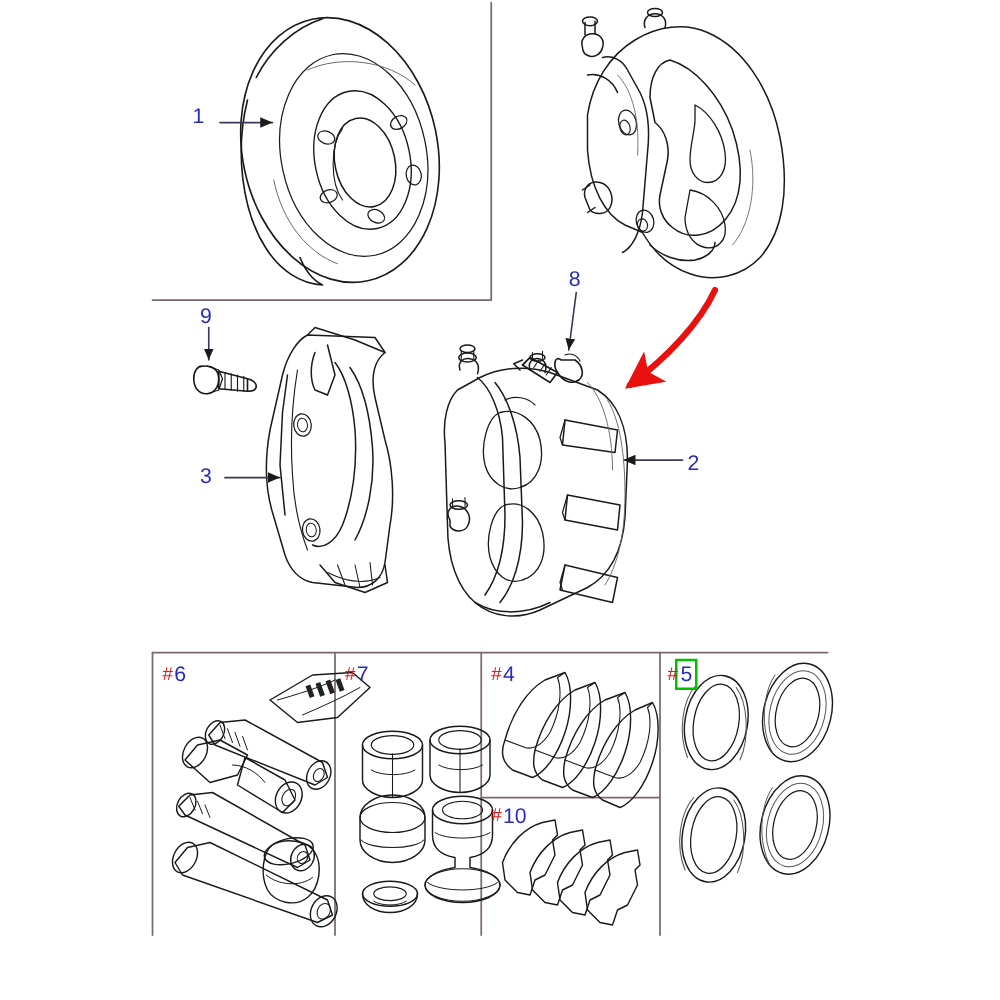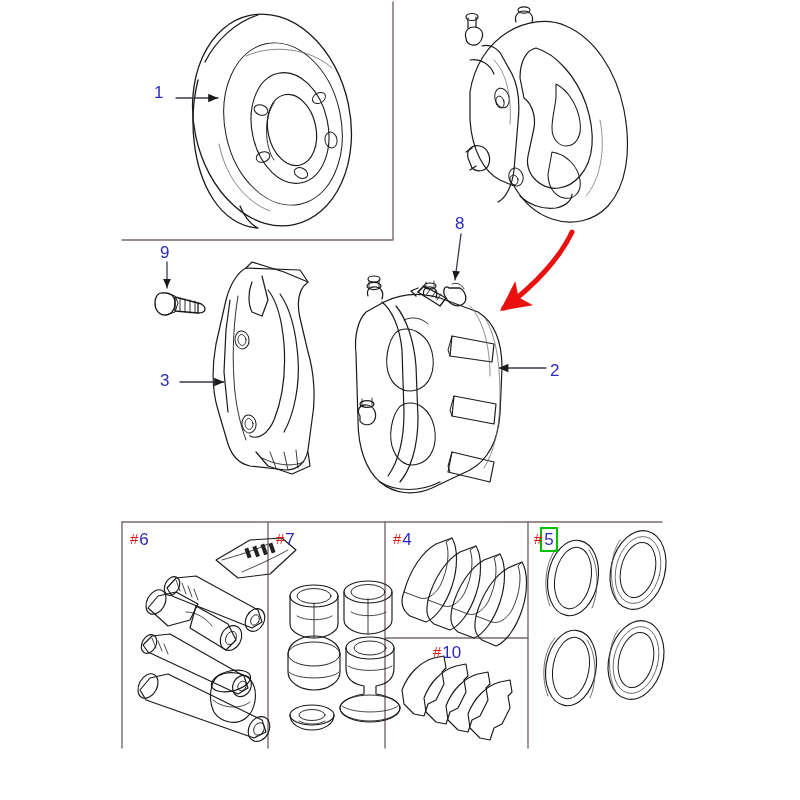--- a/index.html
+++ b/index.html
@@ -489,21 +489,21 @@
   </div>
 
   <div class="panel-label" style="left:276px; top:531px;">
     <span class="hash">#</span><span class="num">7</span>
   </div>
 
   <div class="panel-label" style="left:393px; top:531px;">
     <span class="hash">#</span><span class="num">4</span>
   </div>
 
-  <div class="panel-label" style="left:393px; top:644px;padding-left:40px;">
+  <div class="panel-label" style="left:393px; top:644px;">
     <span class="hash">#</span><span class="num">10</span>
   </div>
 
   <div class="panel-label highlighted" style="left:534px; top:531px;">
     <span class="hash">#</span><span class="num">5</span>
   </div>
 
 </div>
 
 </body></html>

